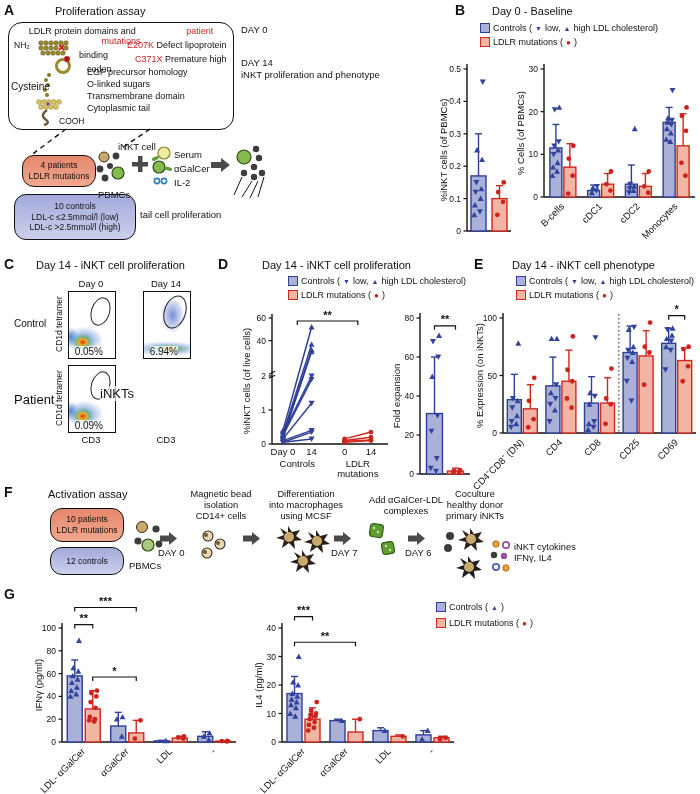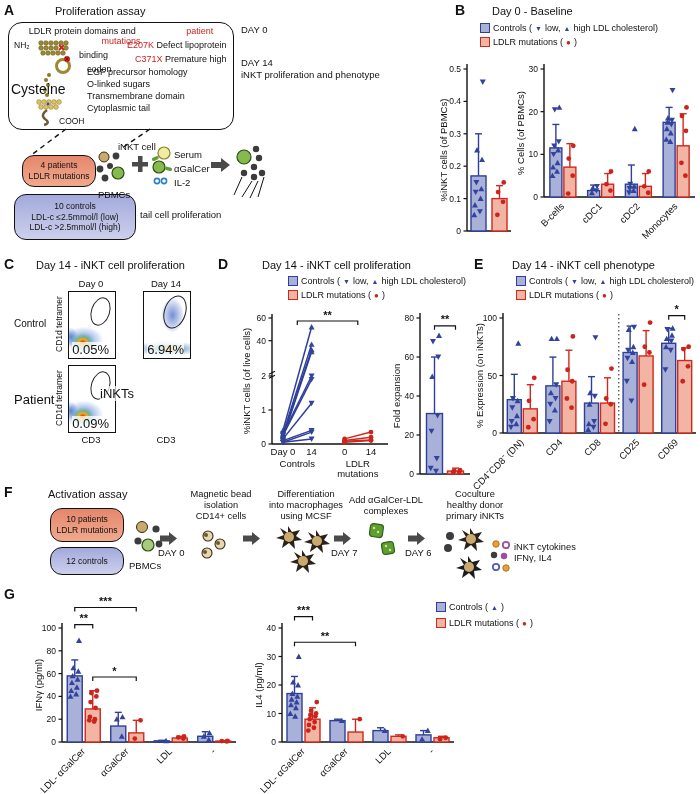--- a/index.html
+++ b/index.html
@@ -15,21 +15,21 @@
   .sqb{background:#a9b1d8;border:1.5px solid #2e3f97;}
   .sqr{background:#f2b5a4;border:1.5px solid #d0281e;}
   .pt-b{color:#32439b;font-size:7px;}
   .pt-r{color:#cc241c;font-size:8px;}
   .roundbox{border:1.6px solid #111;border-radius:12px;text-align:center;
     display:flex;flex-direction:column;justify-content:center;font-size:8.5px;line-height:1.25;}
   .patientbox{background:linear-gradient(180deg,#e5876c,#f0a98e);}
   .controlbox{background:linear-gradient(180deg,#a3aadb,#ccd0ec);}
   .flow-box{position:absolute;width:46px;height:66px;border:1.2px solid #111;background:#fff;}
   .gate{position:absolute;border:1.1px solid #222;border-radius:50%;transform:rotate(18deg);}
-  .pct{position:absolute;right:6px;bottom:1px;font-size:13px;background:rgba(255,255,255,.75);}
+  .pct{position:absolute;right:12px;bottom:1px;font-size:10px;background:rgba(255,255,255,.75);}
   .pat-blob{background:
     radial-gradient(ellipse 9px 7px at 30% 76%,#e03014 0%,#f0b020 45%,rgba(240,176,32,0) 72%),
     radial-gradient(ellipse 15px 12px at 30% 76%,rgba(90,185,60,.9) 15%,rgba(90,185,60,0) 75%),
     radial-gradient(ellipse 24px 17px at 33% 73%,rgba(55,110,205,.78),rgba(55,110,205,0) 80%),
     radial-gradient(ellipse 9px 12px at 4% 68%,rgba(55,110,205,.8),rgba(55,110,205,0) 80%);}
   .pat-band{background:
     radial-gradient(ellipse 11px 4px at 46% 87%,#e03014 0%,#f0c020 50%,rgba(0,0,0,0) 75%),
     radial-gradient(ellipse 28px 6px at 50% 87%,rgba(90,185,60,.9),rgba(90,185,60,0) 80%),
     radial-gradient(ellipse 42px 9px at 50% 87%,rgba(55,110,205,.8),rgba(55,110,205,0) 85%);}
   .pat-expanded{background:
@@ -99,21 +99,21 @@
       </g>
       <circle cx="15" cy="65" r="1.4" fill="#5a3e8f"></circle>
       <path d="M14 71 q-7 5 -2 9 q6 4 -1 6" fill="none" stroke="#6d5a32" stroke-width="2.4"></path>
     </svg>
     <div class="abs" style="left:70px;top:17px;font-size:9px"><span class="red">E207K</span><span> Defect lipoprotein binding</span></div>
     <div class="abs" style="left:78px;top:31px;font-size:9px"><span class="red">C371X</span><span> Premature high codon</span></div>
     <div class="abs" style="left:78px;top:44px;font-size:9px"><span>EGF precursor homology</span></div>
     <div class="abs" style="left:78px;top:56px;font-size:9px"><span>O-linked sugars</span></div>
     <div class="abs" style="left:78px;top:68px;font-size:9px"><span>Transmembrane domain</span></div>
     <div class="abs" style="left:78px;top:80px;font-size:9px"><span>Cytoplasmic tail</span></div>
-    <div class="abs" style="left:2px;top:58px;font-size:14px">Cysteine</div>
+    <div class="abs" style="left:2px;top:58px;font-size:10px">Cysteine</div>
     <div class="abs" style="left:50px;top:93px;font-size:8.5px">COOH</div>
   </div>
 
   <div class="abs" style="left:241px;top:24px;width:200px;font-size:9.5px;line-height:1.3">
     <div>DAY 0</div>
   </div>
   <div class="abs" style="left:241px;top:57px;width:200px;font-size:9.5px;line-height:1.3">
     <div>DAY 14</div>
     <div>iNKT proliferation and phenotype</div>
   </div>
@@ -635,21 +635,21 @@
       <circle cx="43" cy="17" r="5" fill="#c9a96e"></circle>
       <polygon points="28,26 32,32 40,30 36,36 42,40 34,41 35,49 29,43 22,48 24,40 16,38 24,35 20,28 28,33" fill="#2a2118"></polygon>
       <circle cx="29" cy="37" r="5" fill="#c9a96e"></circle>
     </g>
   </svg>
   <svg class="abs" style="left:334px;top:532px" width="18" height="13">
       <polygon points="0,3.5 9,3.5 9,0 17,6.5 9,13 9,9.5 0,9.5" fill="#4a4a4a"></polygon>
     </svg>
   <div class="abs daylabel" style="left:331px;top:547px">DAY 7</div>
 
-  <div class="abs steptext pre" style="left:344px;top:495px;width:84px">Add αGalCer-LDL
+  <div class="abs steptext pre" style="left:364px;top:495px;width:84px">Add αGalCer-LDL
 complexes</div>
   <svg class="abs" style="left:366px;top:522px" width="34" height="36">
     <g>
       <rect x="4" y="2" width="13" height="13" rx="3" fill="#5f9e32" stroke="#2f5f14" stroke-width="1.2" transform="rotate(8 10 8)"></rect>
       <circle cx="8" cy="6" r="1.2" fill="#cfe69a"></circle>
         <circle cx="12" cy="10" r="1.2" fill="#cfe69a"></circle>
       <rect x="16" y="20" width="12" height="12" rx="3" fill="#5f9e32" stroke="#2f5f14" stroke-width="1.2" transform="rotate(-10 22 26)"></rect>
       <circle cx="20" cy="24" r="1.2" fill="#cfe69a"></circle>
         <circle cx="24" cy="28" r="1.2" fill="#cfe69a"></circle>
     </g>

